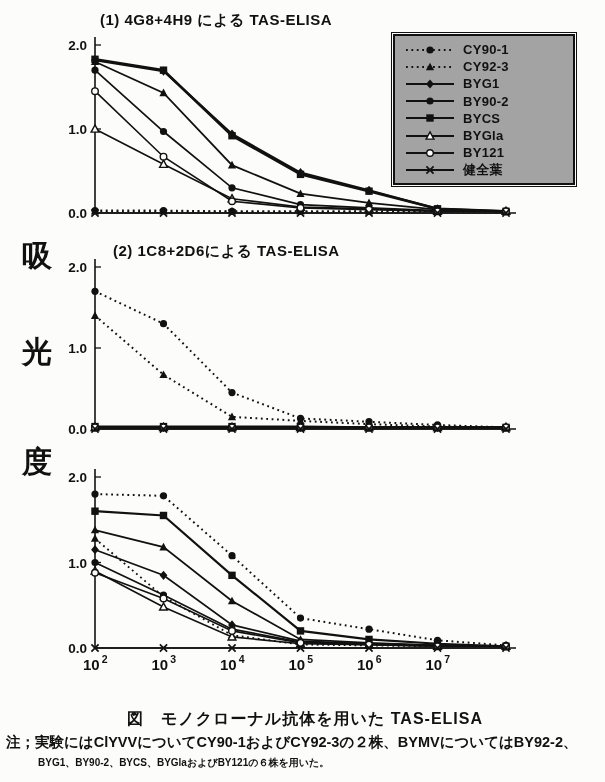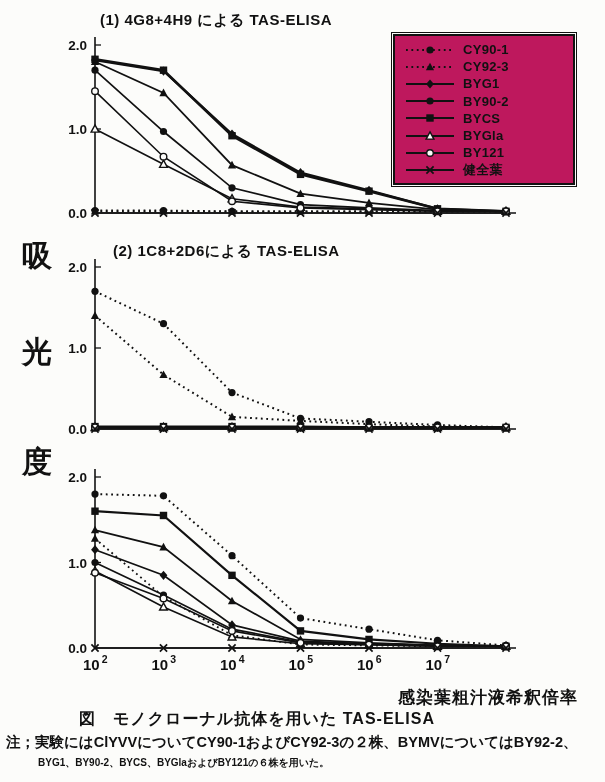--- a/index.html
+++ b/index.html
@@ -13,33 +13,33 @@
     position:absolute; font-size:15px; font-weight:bold;
     letter-spacing:0.5px; white-space:nowrap;
   }
   .ylabel-char{
     position:absolute; font-size:30px; font-weight:bold; left:22px;
   }
   svg.chart{ position:absolute; left:0; width:605px; display:block; }
   .legend{
     position:absolute; left:393px; top:34px; width:182px;
     border:2px solid #111; outline:1px solid #111; outline-offset:1px;
-    background:#be185d; padding:5px 4px 4px 8px; box-sizing:border-box;
+    background:#a3a3a3; padding:5px 4px 4px 8px; box-sizing:border-box;
   }
   .legend-row{ display:flex; align-items:center; height:17.2px; }
   .legend-label{
     font-size:13px; font-weight:bold; margin-left:6px; letter-spacing:0.3px;
   }
   .xaxis-label{
     position:absolute; top:686px; left:340px; width:238px; text-align:right;
     font-size:17px; font-weight:bold; letter-spacing:1px;
   }
   .caption{
     position:absolute; top:709px; left:0; width:514px; text-align:center;
-    font-size:16px; font-weight:bold; letter-spacing:1px;
+    font-size:16px; font-weight:bold; letter-spacing:1px;padding-left:48px;
   }
   .note1{ position:absolute; top:733px; left:6px; font-size:14.5px; font-weight:bold; white-space:nowrap;}
   .note2{ position:absolute; top:756px; left:38px; font-size:10px; font-weight:bold; white-space:nowrap;}
 </style>
 </head>
 <body>
 
 <div class="page">
 
   <div class="ylabel-char" style="top:236px;">吸</div>
@@ -745,17 +745,16 @@
         <svg width="54" height="14">
           <line x1="3" y1="7" x2="51" y2="7" stroke="#111111" stroke-width="1.8"></line>
           <g>
             <path d="M23.4,3.4 L30.6,10.6 M23.4,10.6 L30.6,3.4" stroke="#111111" stroke-width="1.7" fill="none"></path>
           </g>
         </svg>
         <span class="legend-label">健全葉</span>
       </div>
     </div>
 
-  <div class="xaxis-label">感染葉粗汁液希釈倍率</div>
   <div class="caption">図　モノクローナル抗体を用いた TAS-ELISA</div>
   <div class="note1">注；実験にはClYVVについてCY90-1およびCY92-3の２株、BYMVについてはBY92-2、</div>
   <div class="note2">BYG1、BY90-2、BYCS、BYGlaおよびBY121の６株を用いた。</div>
 </div>
 
 </body></html>

